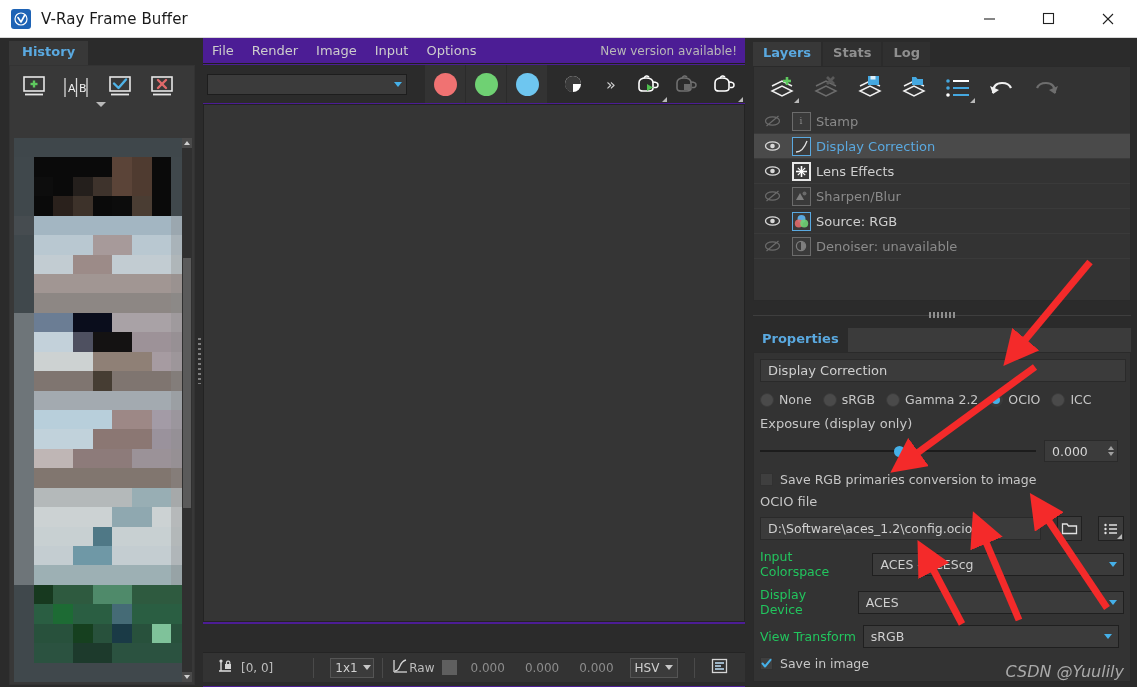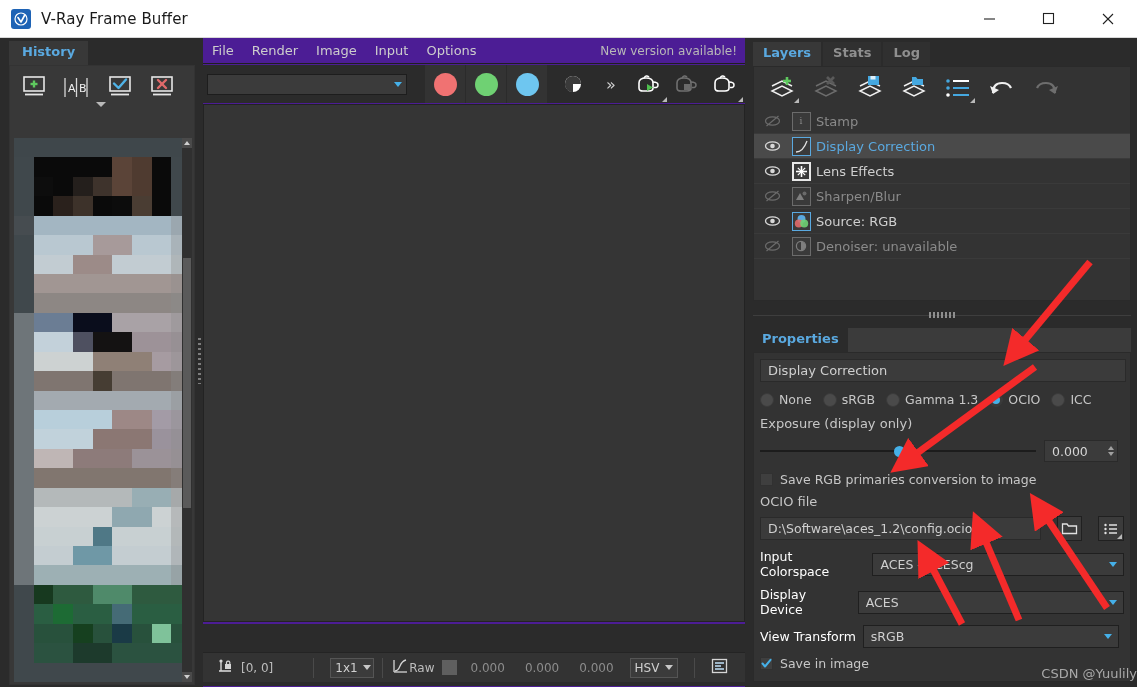--- a/index.html
+++ b/index.html
@@ -202,33 +202,33 @@
   .file-row { display: flex; align-items: center; gap: 16px; margin-top: 7px; }
   .file-field {
     width: 296px; height: 23px; background: #3b3b3b; border: 1px solid #2a2a2a;
     display: flex; align-items: center; padding-left: 7px; font-size: 12.5px; color: #cfcfcf;
   }
   .sq-btn {
     width: 27px; height: 25px; background: #3b3b3b; border: 1px solid #202020;
     display: flex; align-items: center; justify-content: center; position: relative;
   }
   .dd-row { display: flex; align-items: center; margin-top: 8px; }
-  .dd-lbl { font-size: 12.5px; color: #ffffff; }
+  .dd-lbl { font-size: 12.5px; color: #22c55e; }
   .dd {
     height: 23px; background: #3b3b3b; border: 1px solid #1f1f1f;
     display: flex; align-items: center; padding-left: 7px; font-size: 12.5px; color: #cfcfcf;
     margin-left: 7px;
   }
   .dd .ar { margin-left: auto; margin-right: 6px; }
   .corner-tri { position: absolute; right: 1px; bottom: 1px; width: 0; height: 0;
                 border-left: 5px solid transparent; border-bottom: 5px solid #b9b9b9; }
   .tri-dn { width: 0; height: 0; border-left: 4px solid transparent;
             border-right: 4px solid transparent; border-top: 5px solid #45b0e8; }
 
-  .watermark { position: absolute; right: 0; bottom: 6px; font-size: 13px; color: #a9a9a9; }
+  .watermark { position: absolute; right: 13px; bottom: 6px; font-size: 16px; color: #a9a9a9; font-style: italic; }
 
   
   .vsplit { position: absolute; left: 196px; top: 38px; width: 7px; height: 649px; background: #2b2b2b; }
   .vsplit .grip { position: absolute; left: 2px; top: 300px; width: 3px; height: 46px;
                   background: repeating-linear-gradient(to bottom,#7d7d7d 0 2px,#2b2b2b 2px 5px); }
 
   
   .arrows-overlay { position: absolute; left: 0; top: 0; width: 1137px; height: 687px; pointer-events: none; }
 </style>
 </head>
@@ -714,21 +714,21 @@
         <div class="radio-item">
           <span class="radio"></span>
           <span class="radio-lbl">None</span>
         </div>
         <div class="radio-item">
           <span class="radio"></span>
           <span class="radio-lbl">sRGB</span>
         </div>
         <div class="radio-item">
           <span class="radio"></span>
-          <span class="radio-lbl">Gamma 1.3</span>
+          <span class="radio-lbl">Gamma 2.2</span>
         </div>
         <div class="radio-item">
           <span class="radio on">
               <i></i>
             </span>
           <span class="radio-lbl">OCIO</span>
         </div>
         <div class="radio-item">
           <span class="radio"></span>
           <span class="radio-lbl">ICC</span>

